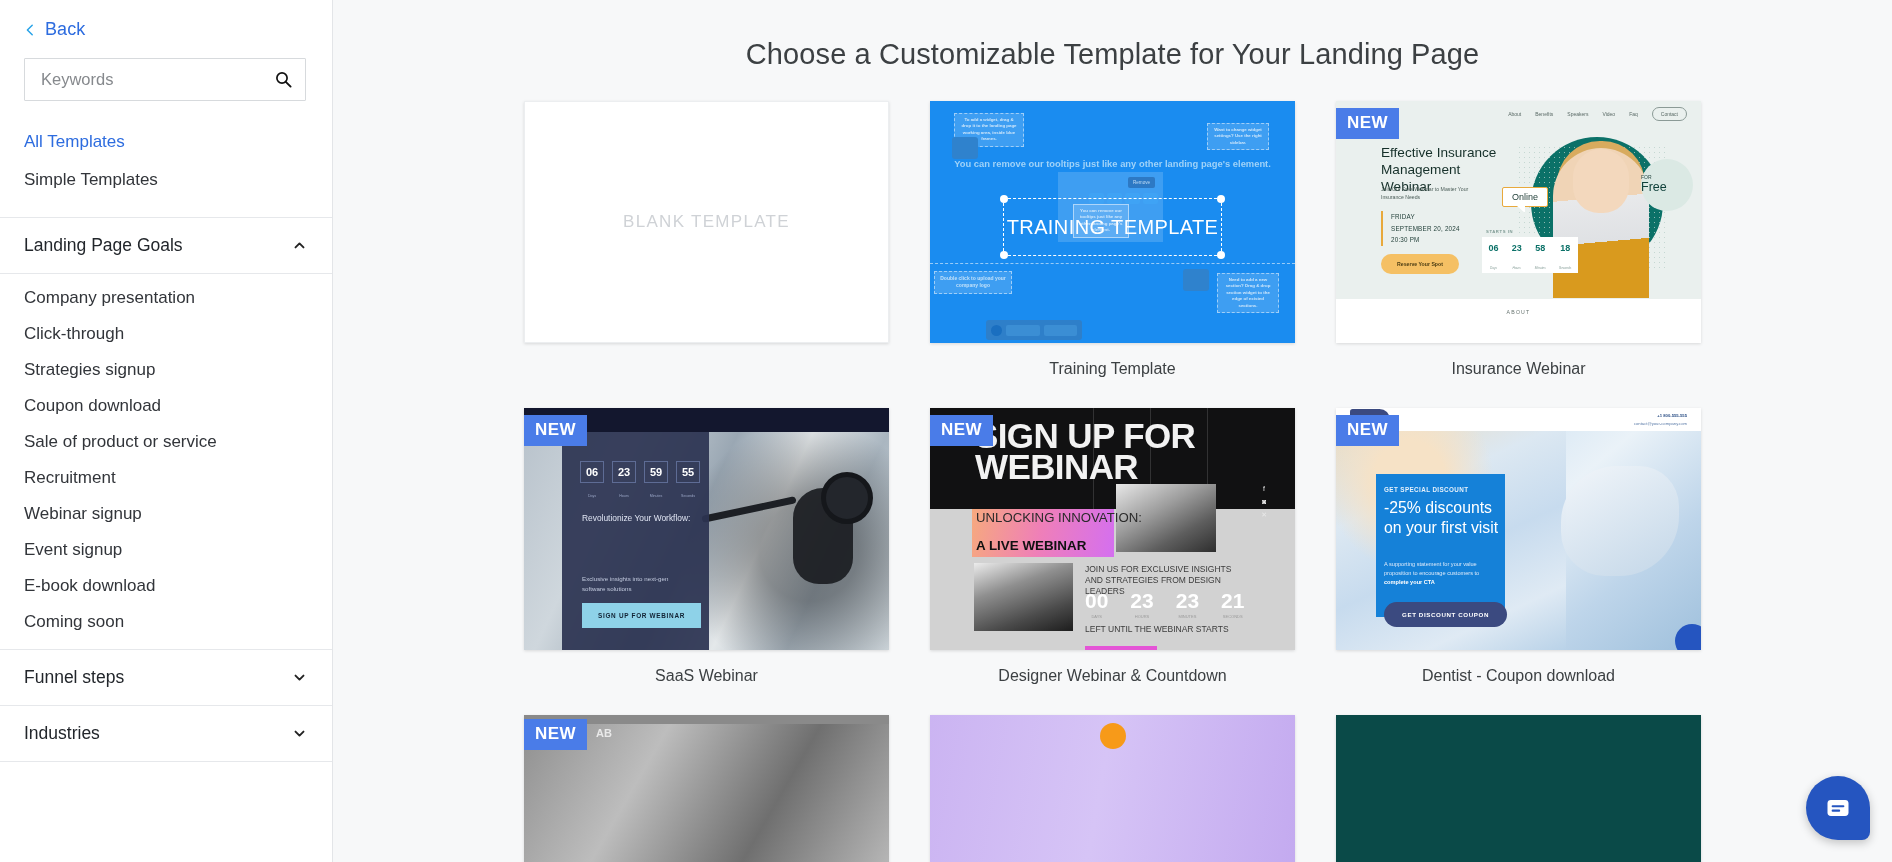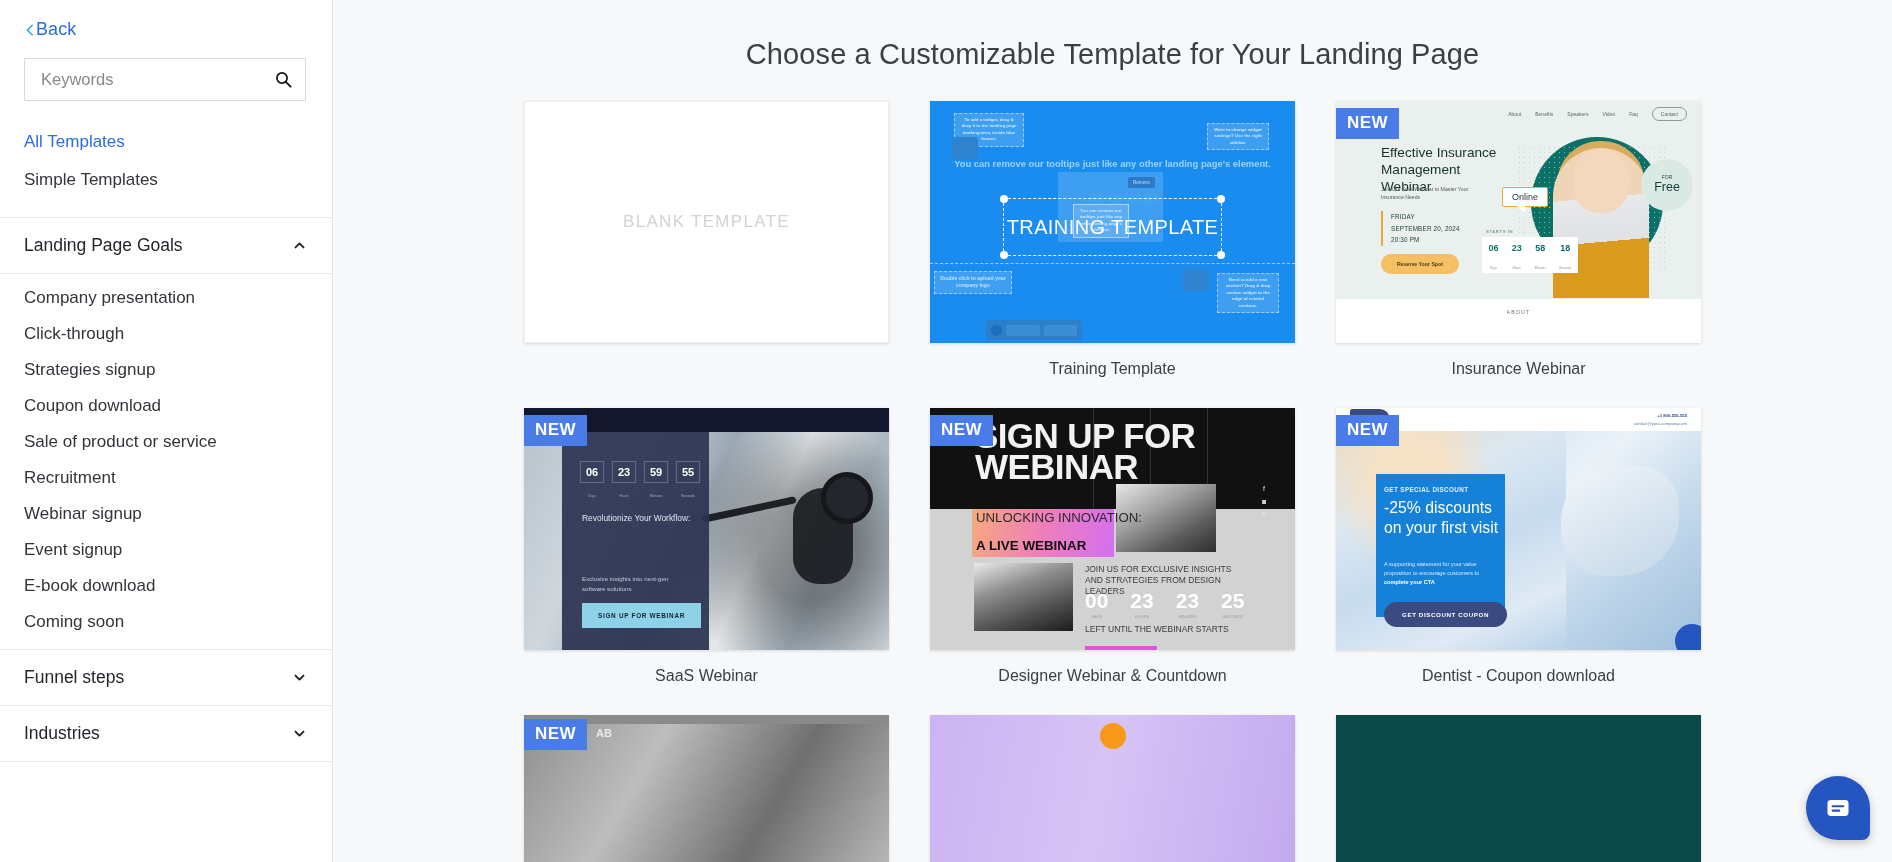--- a/index.html
+++ b/index.html
@@ -14,21 +14,21 @@
   
   #sidebar {
     width: 333px; height: 862px;
     background: #ffffff;
     border-right: 1px solid #e3e5e8;
     flex: 0 0 333px;
     overflow: hidden;
     position: relative;
   }
   .back-row {
-    display: flex; align-items: center; 
+    display: flex; align-items: center; gap: 9px;
     padding: 15px 0 0 24px; height: 44px;
     cursor: pointer;
   }
   .back-chev { display: block; width: 12px; height: 12px; }
   .back-label { color: #2d6cdf; font-size: 18px; letter-spacing: .1px; }
 
   .search-wrap { padding: 14px 26px 0 24px; }
   .search-box {
     display: flex; align-items: center;
     height: 43px; border: 1px solid #d7dadd; background: #fff;
@@ -213,21 +213,21 @@
     border-radius: 44px 44px 30px 30px;
     background: #d8ab5e;
   }
   .ins .face {
     position: absolute; right: 72px; top: 48px; width: 56px; height: 64px;
     border-radius: 28px 28px 26px 26px; background: #f3d8bd;
   }
   .ins .forfree {
     position: absolute; right: 8px; top: 58px; width: 52px; height: 52px;
     border-radius: 50%; background: #dbe9e4;
-    display: flex; flex-direction: column; align-items: center; justify-content: center;
+    display: flex; flex-direction: column; justify-content: center;
     line-height: 1.1;
   }
   .ins .forfree .s { font-size: 5px; color: #2b4a44; }
   .ins .forfree .b { font-size: 12.5px; color: #10423b; }
   .ins .online {
     position: absolute; left: 166px; top: 86px;
     background: #fff; border: 1px solid #e8a93c; border-radius: 2px;
     font-size: 9px; color: #1d3b35; padding: 4px 9px;
   }
   .ins .online:after {
@@ -640,21 +640,21 @@
           <span class="badge-new">NEW</span>
           <div class="grad"></div>
           <div class="g1">UNLOCKING INNOVATION:</div>
           <div class="g2">A LIVE WEBINAR</div>
           <div class="photo2"></div>
           <div class="join">JOIN US FOR EXCLUSIVE INSIGHTS AND STRATEGIES FROM DESIGN LEADERS</div>
           <div class="cdown">
             <span class="u"><span class="n">00</span><span class="l" style="display:block">DAYS</span></span>
             <span class="u"><span class="n">23</span><span class="l" style="display:block">HOURS</span></span>
             <span class="u"><span class="n">23</span><span class="l" style="display:block">MINUTES</span></span>
-            <span class="u"><span class="n">25</span><span class="l" style="display:block">SECONDS</span></span>
+            <span class="u"><span class="n">21</span><span class="l" style="display:block">SECONDS</span></span>
           </div>
           <div class="left">LEFT UNTIL THE WEBINAR STARTS</div>
           <div class="bar"></div>
         </div>
         <div class="cap">Designer Webinar &amp; Countdown</div>
       </div>
 
       <div class="card">
         <div class="thumb dnt">
           <div class="figure"></div>

